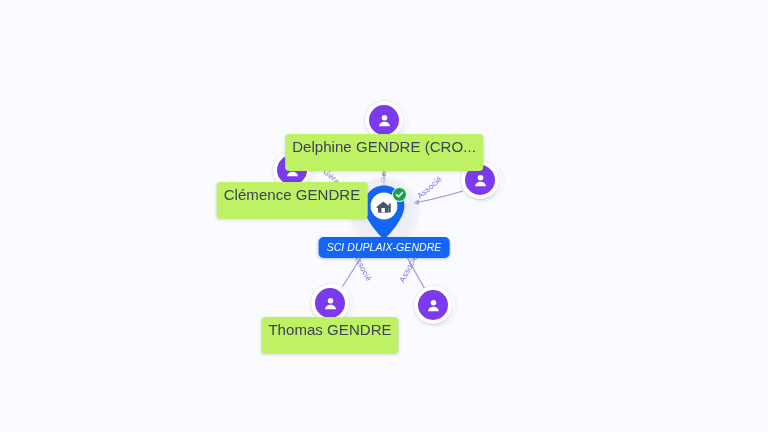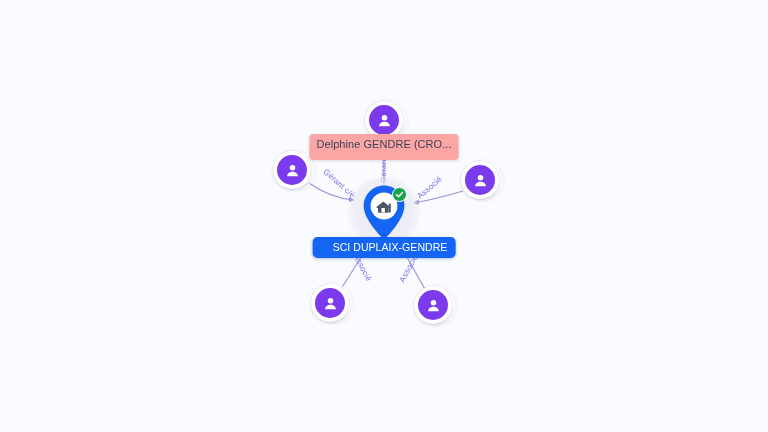--- a/index.html
+++ b/index.html
@@ -112,43 +112,44 @@
     display: flex;
     align-items: center;
     justify-content: center;
     box-sizing: border-box;
   }
 
   
   .node-label {
     position: absolute;
     transform: translate(-50%, 0);
-    background: #fca5a5;
+    background: #bef264;
     color: #3c4257;
-    font-size: 11px;
+    font-size: 15px;
     line-height: 1;
-    padding: 5px 7px 10px 7px;
+    padding: 5px 7px 17px 7px;
     border-radius: 4px;
     white-space: nowrap;
     box-shadow: 0 1px 3px rgba(90,90,140,0.20);
     letter-spacing: 0.05px;
   }
 
   #company-label {
     position: absolute;
     transform: translate(-50%, 0);
     background: #1565f5;
     color: #ffffff;
     font-size: 10.5px;
     line-height: 1;
-    padding: 5px 8px 5px 20px;
+    padding: 5px 8px 5px 8px;
     border-radius: 5px;
     white-space: nowrap;
     box-shadow: 0 1px 3px rgba(40,70,170,0.32);
     letter-spacing: 0.05px;
+    font-style: italic;
   }
 
   
   .edge-label {
     position: absolute;
     color: #7c6fe0;
     font-size: 8px;
     line-height: 1;
     white-space: nowrap;
     transform-origin: 50% 50%;
@@ -265,19 +266,21 @@
       <div class="verified-badge">
         <svg width="9" height="9" viewBox="0 0 24 24" fill="none" stroke="#ffffff" stroke-width="4" stroke-linecap="round" stroke-linejoin="round">
           <path d="M4 12.5 L9.5 18 L20 6.5"></path>
         </svg>
       </div>
     </div>
   </div>
 
   <div class="node-label" style="left:384px; top:134px;">Delphine GENDRE (CRO...</div>
 
-
-
+  <div class="node-label" style="left:292px; top:182px;">Clémence GENDRE</div>
+
+
+  <div class="node-label" style="left:330px; top:317px;">Thomas GENDRE</div>
 
 
   <div id="company-label" style="left:384px; top:237px;">SCI DUPLAIX-GENDRE</div>
 
 </div>
 
 </body></html>

